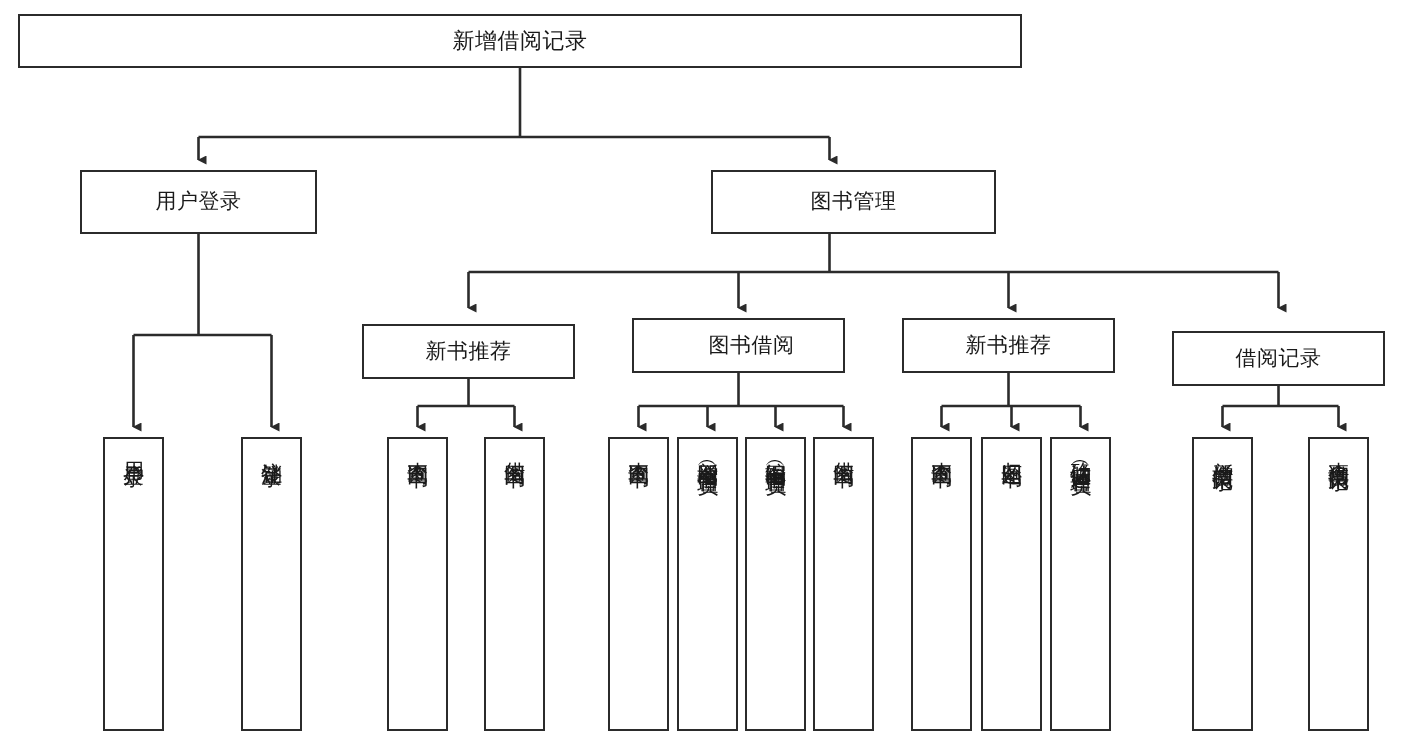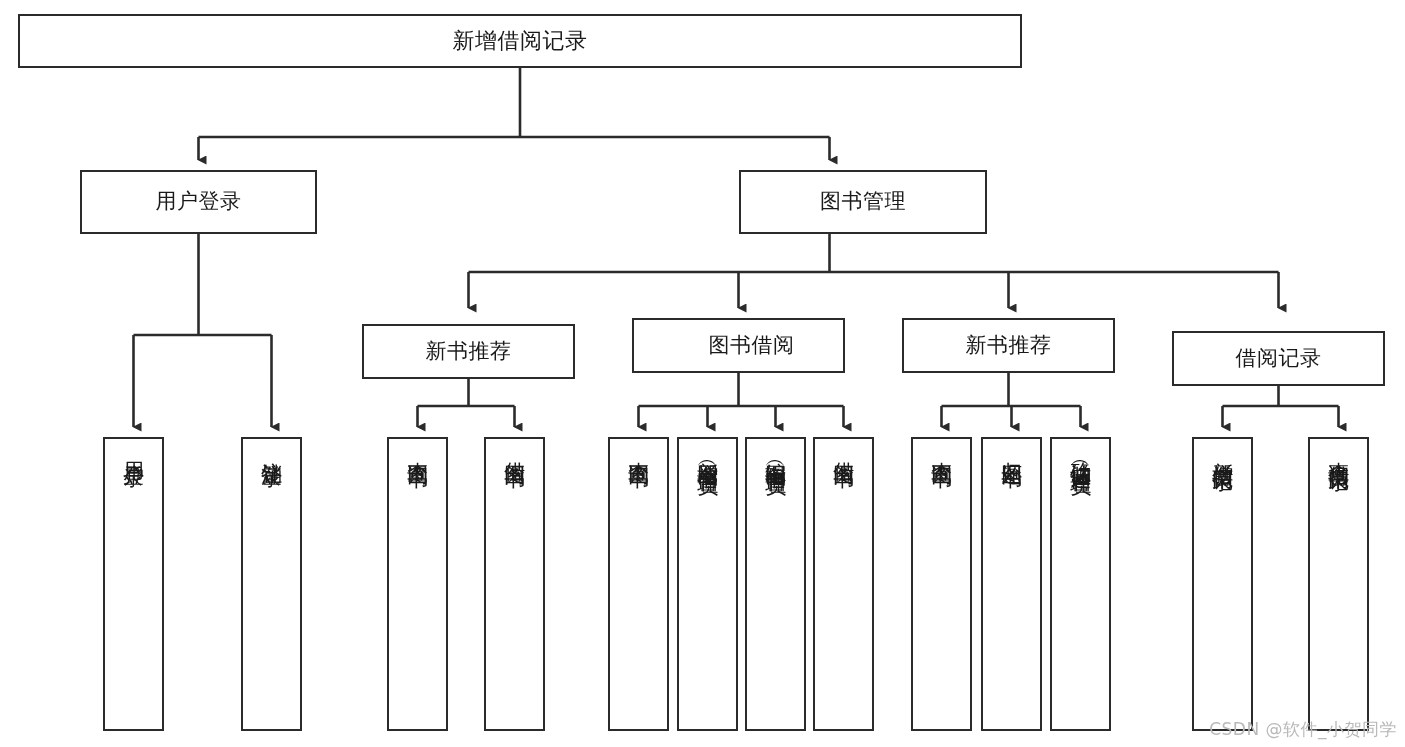--- a/index.html
+++ b/index.html
@@ -102,21 +102,21 @@
       </g>
   </svg>
 
   <div id="node-layer">
       <div class="node-box root" style="left: 18px; top: 14px; width: 1004px; height: 54px;">
         <span class="node-label">新增借阅记录</span>
       </div>
       <div class="node-box" style="left: 80px; top: 170px; width: 237px; height: 64px;">
         <span class="node-label">用户登录</span>
       </div>
-      <div class="node-box" style="left: 711px; top: 170px; width: 248px; height: 64px; margin-left: 28px;">
+      <div class="node-box" style="left: 711px; top: 170px; width: 285px; height: 64px;">
         <span class="node-label">图书管理</span>
       </div>
       <div class="node-box" style="left: 362px; top: 324px; width: 213px; height: 55px;">
         <span class="node-label">新书推荐</span>
       </div>
       <div class="node-box" style="left: 632px; top: 318px; width: 213px; height: 55px; padding-left: 26px;">
         <span class="node-label">图书借阅</span>
       </div>
       <div class="node-box" style="left: 902px; top: 318px; width: 213px; height: 55px;">
         <span class="node-label">新书推荐</span>
@@ -158,14 +158,13 @@
         <span class="node-label">确认归还（管理员）</span>
       </div>
       <div class="node-box leaf" style="left: 1192px; top: 437px; width: 61px; height: 294px;">
         <span class="node-label">新增借阅记录</span>
       </div>
       <div class="node-box leaf" style="left: 1308px; top: 437px; width: 61px; height: 294px;">
         <span class="node-label">查询借阅记录</span>
       </div>
     </div>
 
-  <div id="watermark">CSDN @软件_小贺同学</div>
 </div>
 
 </body></html>

